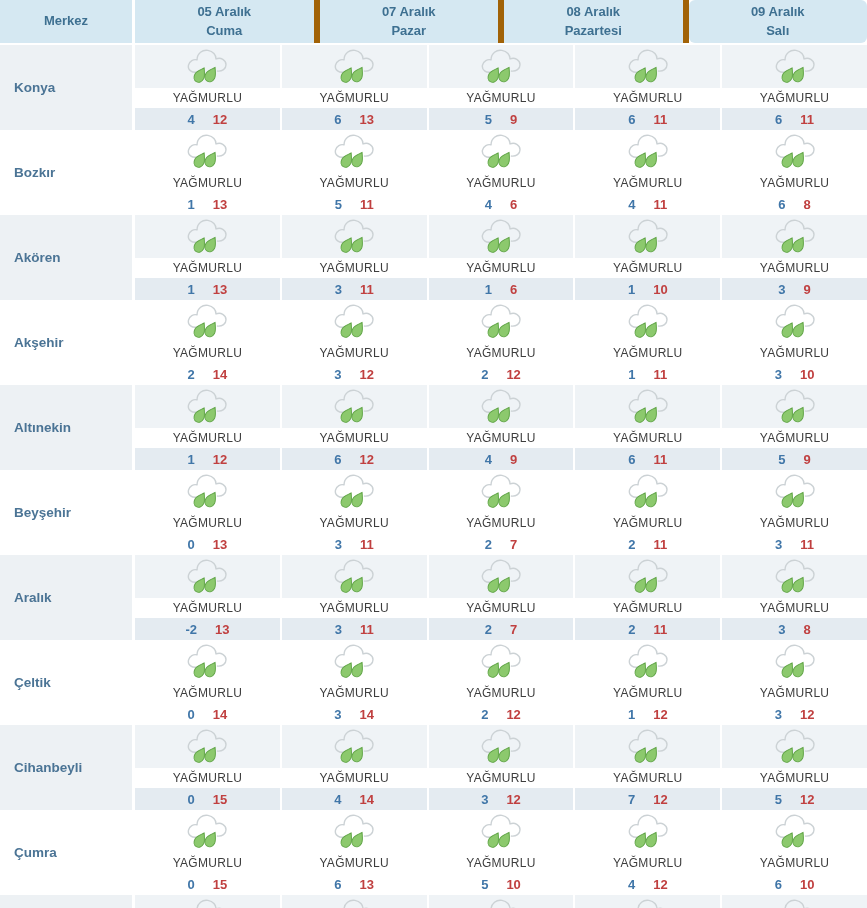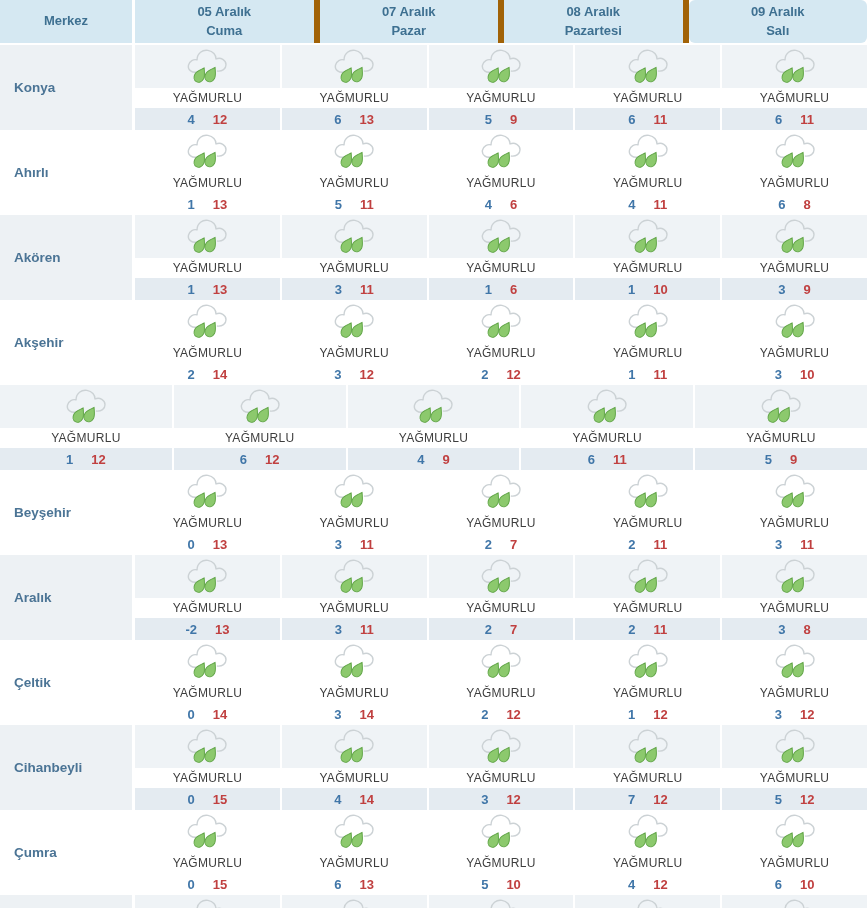--- a/index.html
+++ b/index.html
@@ -163,21 +163,21 @@
         </svg>
       </div>
       <div class="cond-band">YAĞMURLU</div>
       <div class="temp-band">
         <span class="min">6</span>
         <span class="max">11</span>
       </div>
     </div>
       </div>
       <div class="row">
-    <div class="cell city-cell">Ahırlı</div>
+    <div class="cell city-cell">Bozkır</div>
     <div class="cell day-cell">
       <div class="icon-band">
         <svg class="wicon" viewBox="0 0 48 40" width="46" height="38" aria-hidden="true">
           <path class="cloud" d="M15 25 C8 27 3.5 23 4.5 18 C5.5 13.5 10 11.5 13.5 12.5 C13.5 5.5 19.5 1.5 25 2.5 C30.5 3.5 33.5 7.5 33.5 11.5 C38.5 9.5 44 12.5 44 17.5 C44 22 40 24.8 35 24.3"></path>
           <g transform="translate(17,28) rotate(30)">
             <path class="drop" d="M0 -8 C2.6 -4 5.2 -1 5.2 2.2 C5.2 6.1 2.9 8.5 0 8.5 C-2.9 8.5 -5.2 6.1 -5.2 2.2 C-5.2 -1 -2.6 -4 0 -8 Z"></path>
           </g>
           <g transform="translate(28.5,27.5) rotate(30)">
             <path class="drop" d="M0 -8 C2.6 -4 5.2 -1 5.2 2.2 C5.2 6.1 2.9 8.5 0 8.5 C-2.9 8.5 -5.2 6.1 -5.2 2.2 C-5.2 -1 -2.6 -4 0 -8 Z"></path>
           </g>
@@ -442,20 +442,21 @@
         </svg>
       </div>
       <div class="cond-band">YAĞMURLU</div>
       <div class="temp-band">
         <span class="min">3</span>
         <span class="max">10</span>
       </div>
     </div>
       </div>
       <div class="row alt">
+    <div class="cell city-cell">Altınekin</div>
     <div class="cell day-cell">
       <div class="icon-band">
         <svg class="wicon" viewBox="0 0 48 40" width="46" height="38" aria-hidden="true">
           <path class="cloud" d="M15 25 C8 27 3.5 23 4.5 18 C5.5 13.5 10 11.5 13.5 12.5 C13.5 5.5 19.5 1.5 25 2.5 C30.5 3.5 33.5 7.5 33.5 11.5 C38.5 9.5 44 12.5 44 17.5 C44 22 40 24.8 35 24.3"></path>
           <g transform="translate(17,28) rotate(30)">
             <path class="drop" d="M0 -8 C2.6 -4 5.2 -1 5.2 2.2 C5.2 6.1 2.9 8.5 0 8.5 C-2.9 8.5 -5.2 6.1 -5.2 2.2 C-5.2 -1 -2.6 -4 0 -8 Z"></path>
           </g>
           <g transform="translate(28.5,27.5) rotate(30)">
             <path class="drop" d="M0 -8 C2.6 -4 5.2 -1 5.2 2.2 C5.2 6.1 2.9 8.5 0 8.5 C-2.9 8.5 -5.2 6.1 -5.2 2.2 C-5.2 -1 -2.6 -4 0 -8 Z"></path>
           </g>

